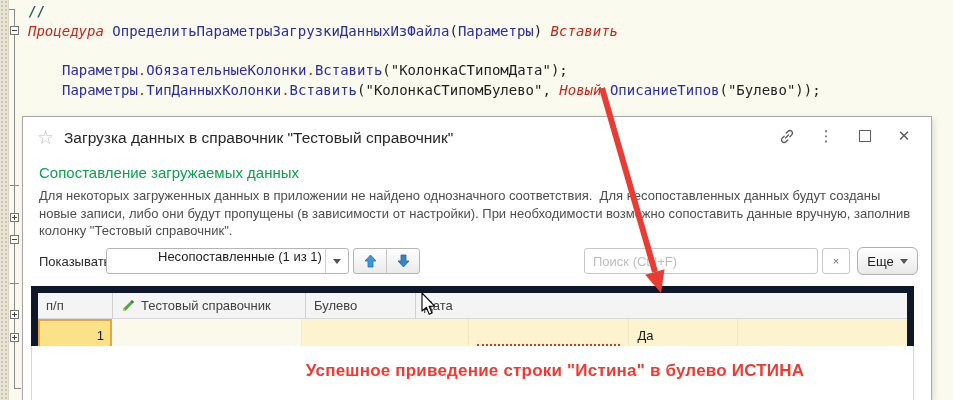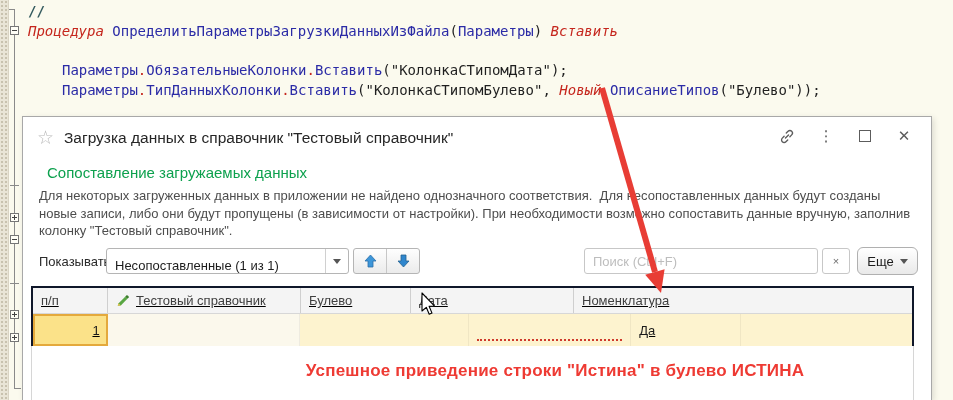--- a/index.html
+++ b/index.html
@@ -52,33 +52,33 @@
   .win-controls {
     position:absolute; right:18px; top:10px; display:flex; align-items:center; gap:21px;
   }
   .win-btn { width:18px; height:18px; display:flex; align-items:center; justify-content:center; color:#5c5c5c; cursor:pointer; }
   .win-btn svg { display:block; }
   .dots-glyph { font-size:15px; color:#5c5c5c; letter-spacing:0; }
   .max-glyph  { width:12px; height:12px; border:1.5px solid #5c5c5c; }
   .close-glyph{ font-size:15px; color:#5c5c5c; }
 
   .section-title {
-    position:absolute; left:16px; top:47px; font-size:15px; color:#0da14e;margin-left:8px;
+    position:absolute; left:16px; top:47px; font-size:15px; color:#0da14e;
   }
   .description {
     position:absolute; left:16px; top:70px; width:878px;
     font-size:13px; line-height:17.5px; color:#4d4d4d; white-space:pre-wrap;
   }
 
   
   .show-label { position:absolute; left:16px; top:137px; font-size:13px; color:#2b2b2b; }
   .combo {
     position:absolute; left:83px; top:131px; width:243px; height:26px;
     background:#fff; border:1px solid #b5b5b5; border-radius:3px;
-    display:flex; align-items:flex-end; cursor:pointer;
+    display:flex; align-items:flex-start; cursor:pointer;padding-left:43px;
   }
   .combo-value { flex:1; padding-left:8px; font-size:13px; color:#1c1c1c; white-space:nowrap; overflow:hidden; }
   .combo-arrow-seg {
     width:23px; height:100%; border-left:1px solid #d0d0d0;
     display:flex; align-items:center; justify-content:center;
   }
   .caret-down {
     width:0; height:0; border-left:4px solid transparent; border-right:4px solid transparent;
     border-top:5px solid #555;
   }
@@ -108,21 +108,21 @@
   }
   .more-btn {
     position:absolute; left:834px; top:130px; width:61px; height:28px;
     border:1px solid #b0b0b0; border-radius:6px;
     background:linear-gradient(#ffffff,#e9e9e9);
     display:flex; align-items:center; justify-content:center; gap:6px;
     font-size:13px; color:#1c1c1c; cursor:pointer;
   }
 
   
-  .grid { position:absolute; left:8px; top:169px; width:883px; border:2px solid #0f172a;text-decoration:underline; }
+  .grid { position:absolute; left:8px; top:169px; width:883px; border:7px solid #0f172a; }
   .grid-header { display:flex; height:25px; background:#f4f4f4; }
   .gh-cell {
     font-size:13px; color:#3f3f3f; display:flex; align-items:center;
     padding-left:8px; border-right:1px solid #cfcfcf; overflow:hidden; white-space:nowrap;
     cursor:default;
   }
   .gh-cell:last-child { border-right:none; }
   .pencil-icon { margin-right:6px; display:flex; }
   .grid-row { display:flex; height:34px; border-top:1px solid #d7d7d7; border-bottom:1px solid #d7d7d7; }
   .gr-cell {
@@ -248,21 +248,20 @@
             <svg width="14" height="14" viewBox="0 0 16 16">
               <path d="M2 13.5 L3 10.5 L10.5 3 L13 5.5 L5.5 13 Z" fill="#58a642"></path>
               <path d="M10.5 3 L12 1.5 Q12.6 1 13.4 1.7 L14.3 2.6 Q15 3.4 14.5 4 L13 5.5 Z" fill="#3b7d2c"></path>
               <path d="M2 13.5 L3 10.5 L5.5 13 Z" fill="#e8c34c"></path>
             </svg>
           </span>
           <span>Тестовый справочник</span>
         </div>
         <div class="gh-cell" style="width:110px;">Булево</div>
         <div class="gh-cell" style="width:163px;">Дата</div>
-        <div class="gh-cell" style="width:172px;">Номенклатура</div>
       </div>
       <div class="grid-row">
         <div class="gr-cell cell-num" style="width:75px;">1</div>
         <div class="gr-cell cell-ref" style="width:193px;"></div>
         <div class="gr-cell" style="width:170px;"></div>
         <div class="gr-cell" style="width:163px;">
           <span></span>
           <span class="red-dotted"></span>
         </div>
         <div class="gr-cell" style="width:110px;">Да</div>

